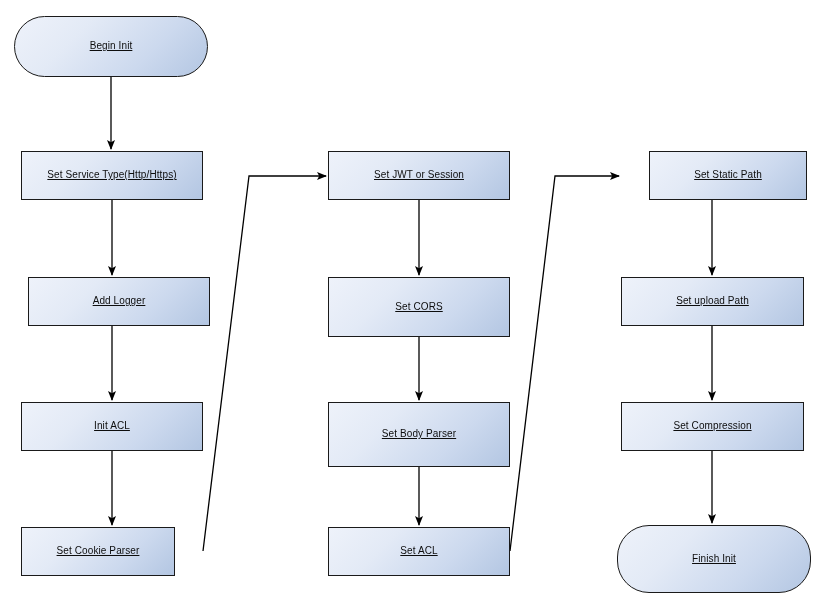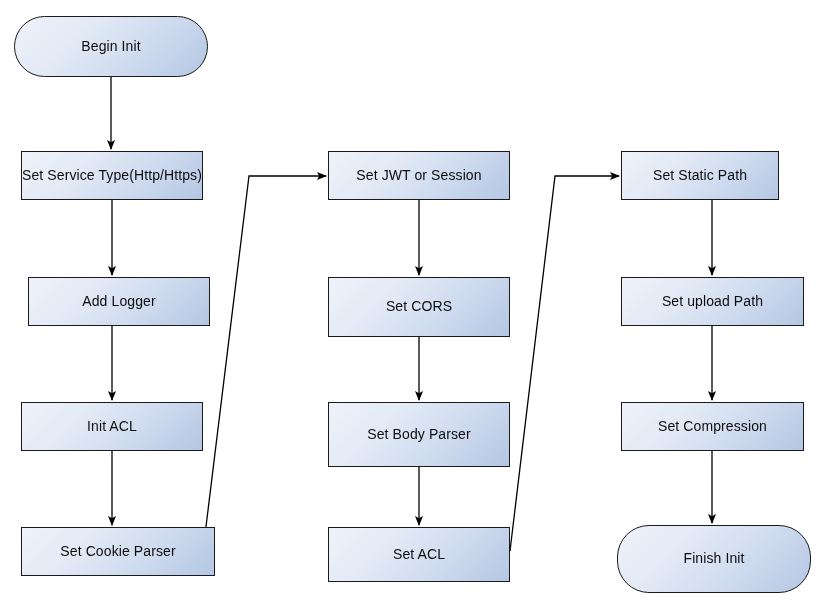--- a/index.html
+++ b/index.html
@@ -31,24 +31,25 @@
   .node {
     position: absolute;
     box-sizing: border-box;
     border: 1.4px solid #1a1a1a;
     background: linear-gradient(135deg, #eef2fa 0%, #e3eaf6 32%, #ccd9ee 68%, #b3c6e2 100%);
     display: flex;
     align-items: center;
     justify-content: center;
     text-align: center;
     color: #0d0d0d;
-    font-size: 14px;
+    font-size: 10px;
     line-height: 1.25;
     letter-spacing: 0.1px;
     white-space: nowrap;
+    text-decoration: underline;
   }
   .node.terminator {
     border-radius: 32px;
   }
   .node-label {
     display: block;
     padding: 0 6px;
   }
 </style>
 </head>
@@ -84,36 +85,36 @@
       </div>
       <div class="node" style="left: 21px; top: 151px; width: 182px; height: 49px;">
         <span class="node-label">Set Service Type(Http/Https)</span>
       </div>
       <div class="node" style="left: 21px; top: 277px; width: 182px; height: 49px; margin-left: 7px;">
         <span class="node-label">Add Logger</span>
       </div>
       <div class="node" style="left: 21px; top: 402px; width: 182px; height: 49px;">
         <span class="node-label">Init ACL</span>
       </div>
-      <div class="node" style="left: 21px; top: 527px; width: 194px; height: 49px;">
+      <div class="node" style="left: 21px; top: 527px; width: 154px; height: 49px;">
         <span class="node-label">Set Cookie Parser</span>
       </div>
       <div class="node" style="left: 328px; top: 151px; width: 182px; height: 49px;">
         <span class="node-label">Set JWT or Session</span>
       </div>
       <div class="node" style="left: 328px; top: 277px; width: 182px; height: 60px;">
         <span class="node-label">Set CORS</span>
       </div>
       <div class="node" style="left: 328px; top: 402px; width: 182px; height: 65px;">
         <span class="node-label">Set Body Parser</span>
       </div>
-      <div class="node" style="left: 328px; top: 527px; width: 182px; height: 55px;">
+      <div class="node" style="left: 328px; top: 527px; width: 182px; height: 49px;">
         <span class="node-label">Set ACL</span>
       </div>
-      <div class="node" style="left: 621px; top: 151px; width: 158px; height: 49px;">
+      <div class="node" style="left: 649px; top: 151px; width: 158px; height: 49px;">
         <span class="node-label">Set Static Path</span>
       </div>
       <div class="node" style="left: 621px; top: 277px; width: 183px; height: 49px;">
         <span class="node-label">Set upload Path</span>
       </div>
       <div class="node" style="left: 621px; top: 402px; width: 183px; height: 49px;">
         <span class="node-label">Set Compression</span>
       </div>
       <div class="node terminator" style="left: 617px; top: 525px; width: 194px; height: 68px;">
         <span class="node-label">Finish Init</span>

